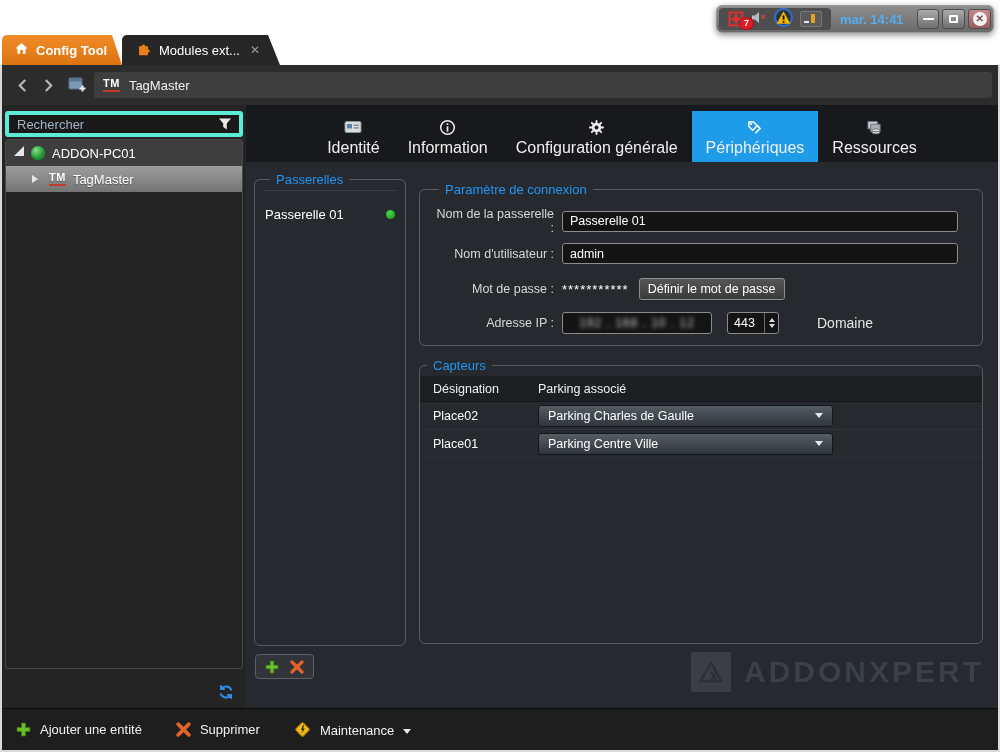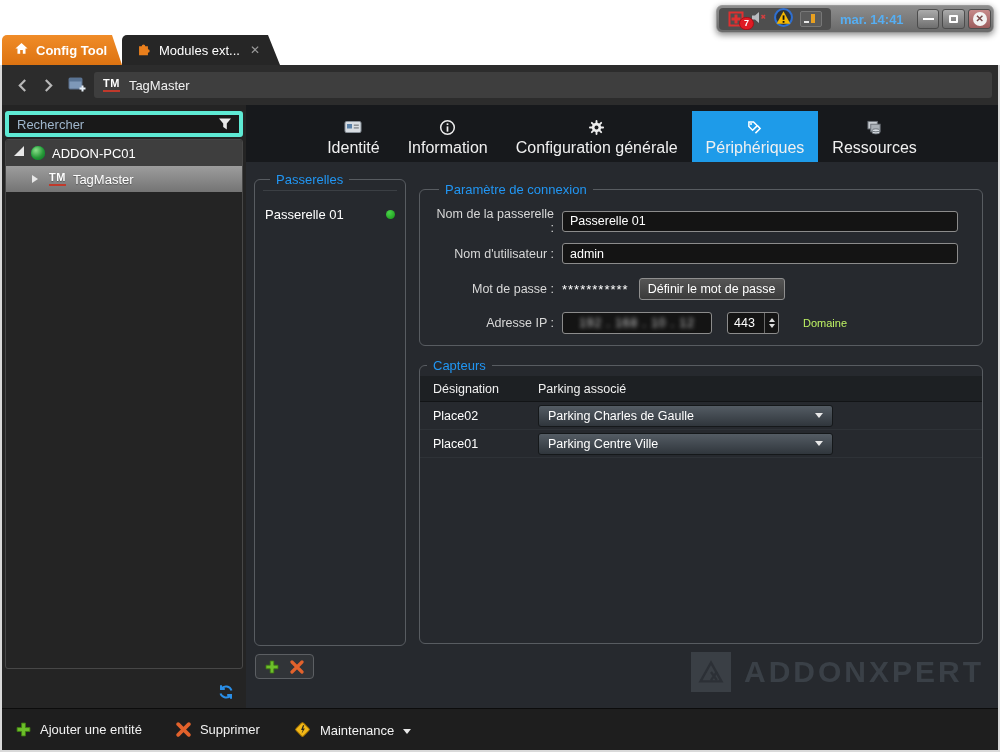--- a/index.html
+++ b/index.html
@@ -102,21 +102,21 @@
   .ip-box { width:150px; height:22px; background:#141414; border:1px solid #8c8c8c; border-radius:3px;
             display:flex; align-items:center; justify-content:center; color:#cfcfcf; font-size:12px; }
   .ip-blur { filter:blur(2.2px); letter-spacing:1px; }
   .port-box { width:52px; height:22px; background:#141414; border:1px solid #8c8c8c; border-radius:3px;
               margin-left:15px; display:flex; align-items:center; }
   .port-val { flex:1; color:#fff; font-size:12.5px; padding-left:6px; }
   .spin-col { width:14px; height:100%; border-left:1px solid #6a6a6a; display:flex; flex-direction:column;
               align-items:center; justify-content:center; gap:2px; }
   .spin-up { width:0; height:0; border:3px solid transparent; border-bottom:4px solid #ddd; }
   .spin-down { width:0; height:0; border:3px solid transparent; border-top:4px solid #ddd; }
-  .domain-link { color:#bef264; font-size:11px; margin-left:24px; }
+  .domain-link { color:#e5e5e5; font-size:14px; margin-left:38px; }
 
   .fs-sensors { left:173px; top:196px; width:564px; height:286px; padding:0; }
   .sensor-header { display:flex; align-items:center; background:#1d2023; border-bottom:1px solid #121416;
                    height:26px; margin-top:3px; color:#f0f0f0; font-size:12.5px; }
   .col1 { width:118px; padding-left:13px; flex-shrink:0; }
   .sensor-row { display:flex; align-items:center; height:28px; border-bottom:1px solid #2e3237; color:#fff; font-size:12.5px; }
   .combo { width:295px; height:22px; background:linear-gradient(#545c64,#30363c); border:1px solid #15181a;
            border-radius:3px; color:#fff; font-size:12.5px; display:flex; align-items:center; padding:0 9px; }
   .cbo-arrow { margin-left:auto; width:0; height:0; border:4px solid transparent; border-top:5px solid #e8e8e8; margin-top:4px; }
 

